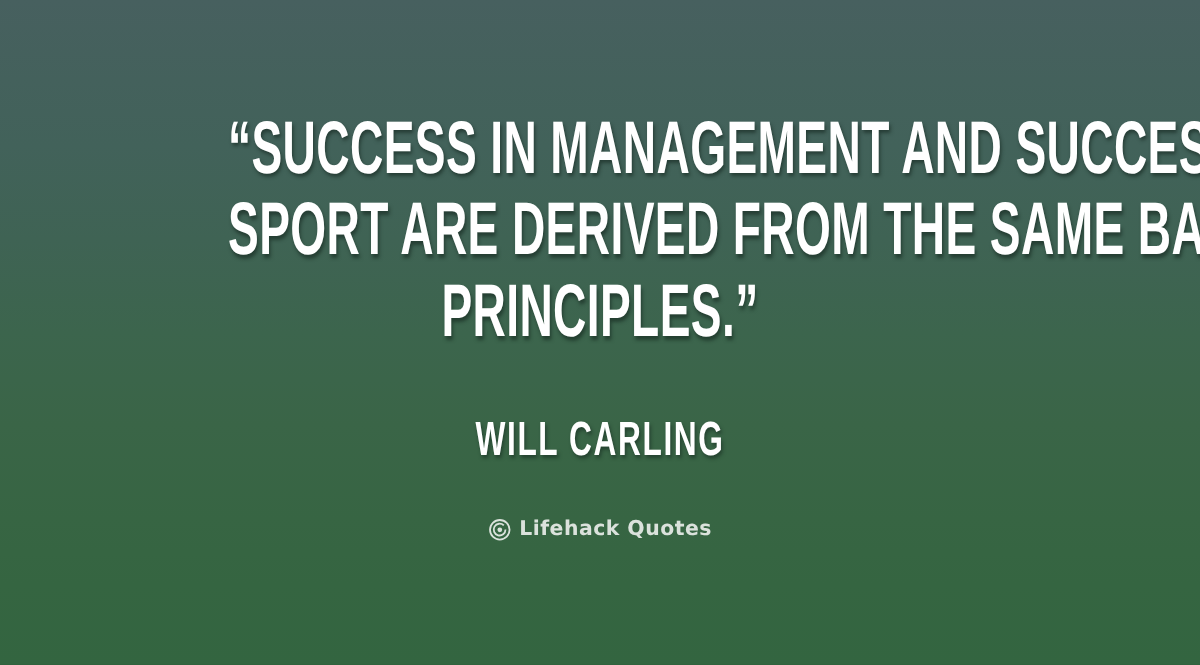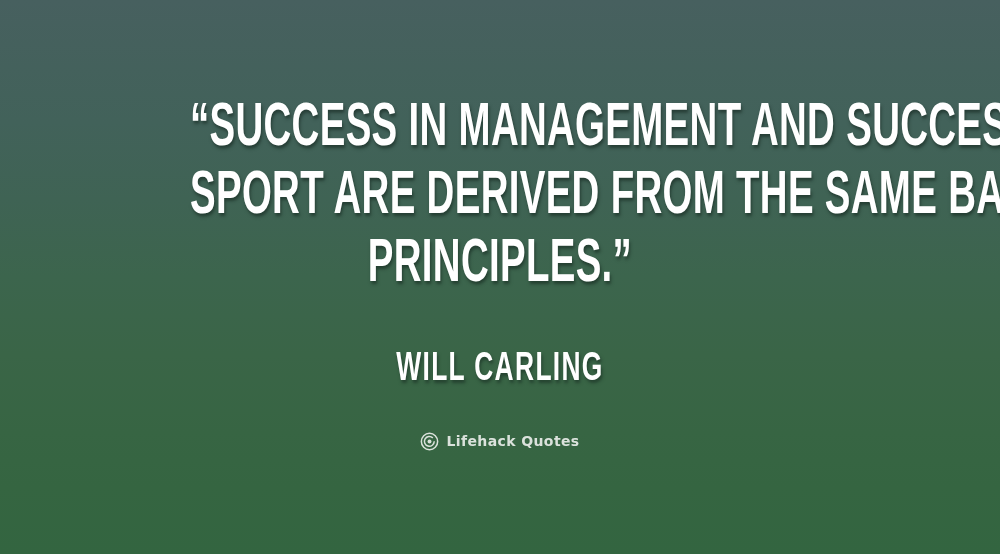--- a/index.html
+++ b/index.html
@@ -88,21 +88,21 @@
     display: block;
     width: 19px;
     height: 19px;
     flex: 0 0 auto;
   }
 
   #brand-name {
     color: #dbe2dc;
     font-family: "DejaVu Sans", sans-serif;
     font-weight: bold;
-    font-size: 14px;
+    font-size: 17px;
     letter-spacing: 0.4px;
     line-height: 19px;
     white-space: nowrap;
   }
 </style>
 </head>
 <body>
 
 <div id="quote-card">
 

